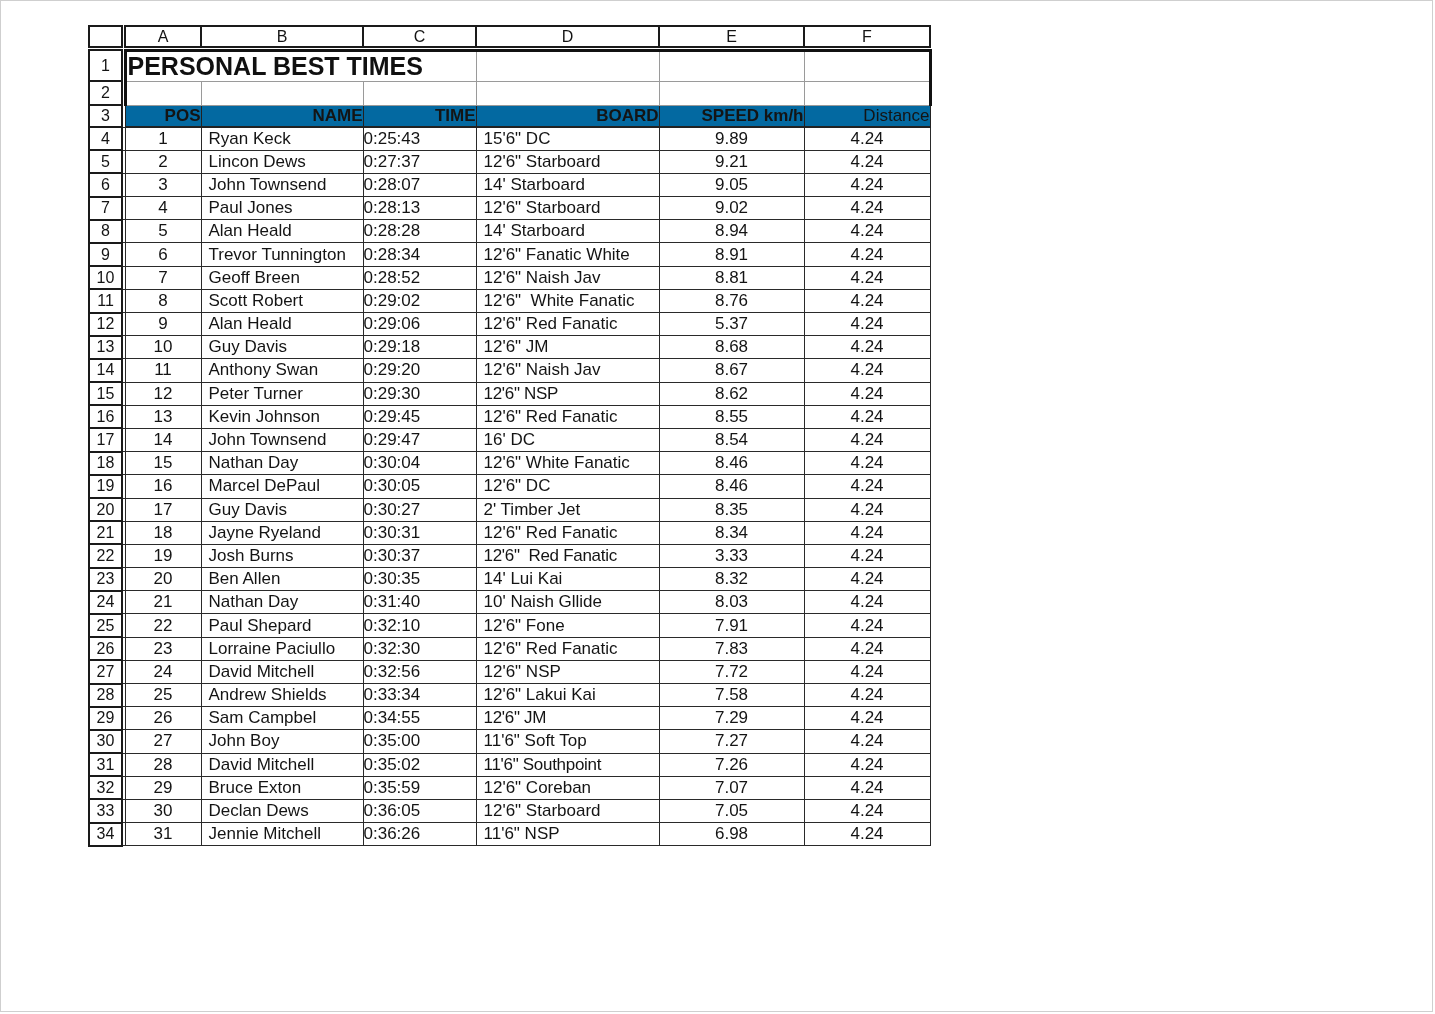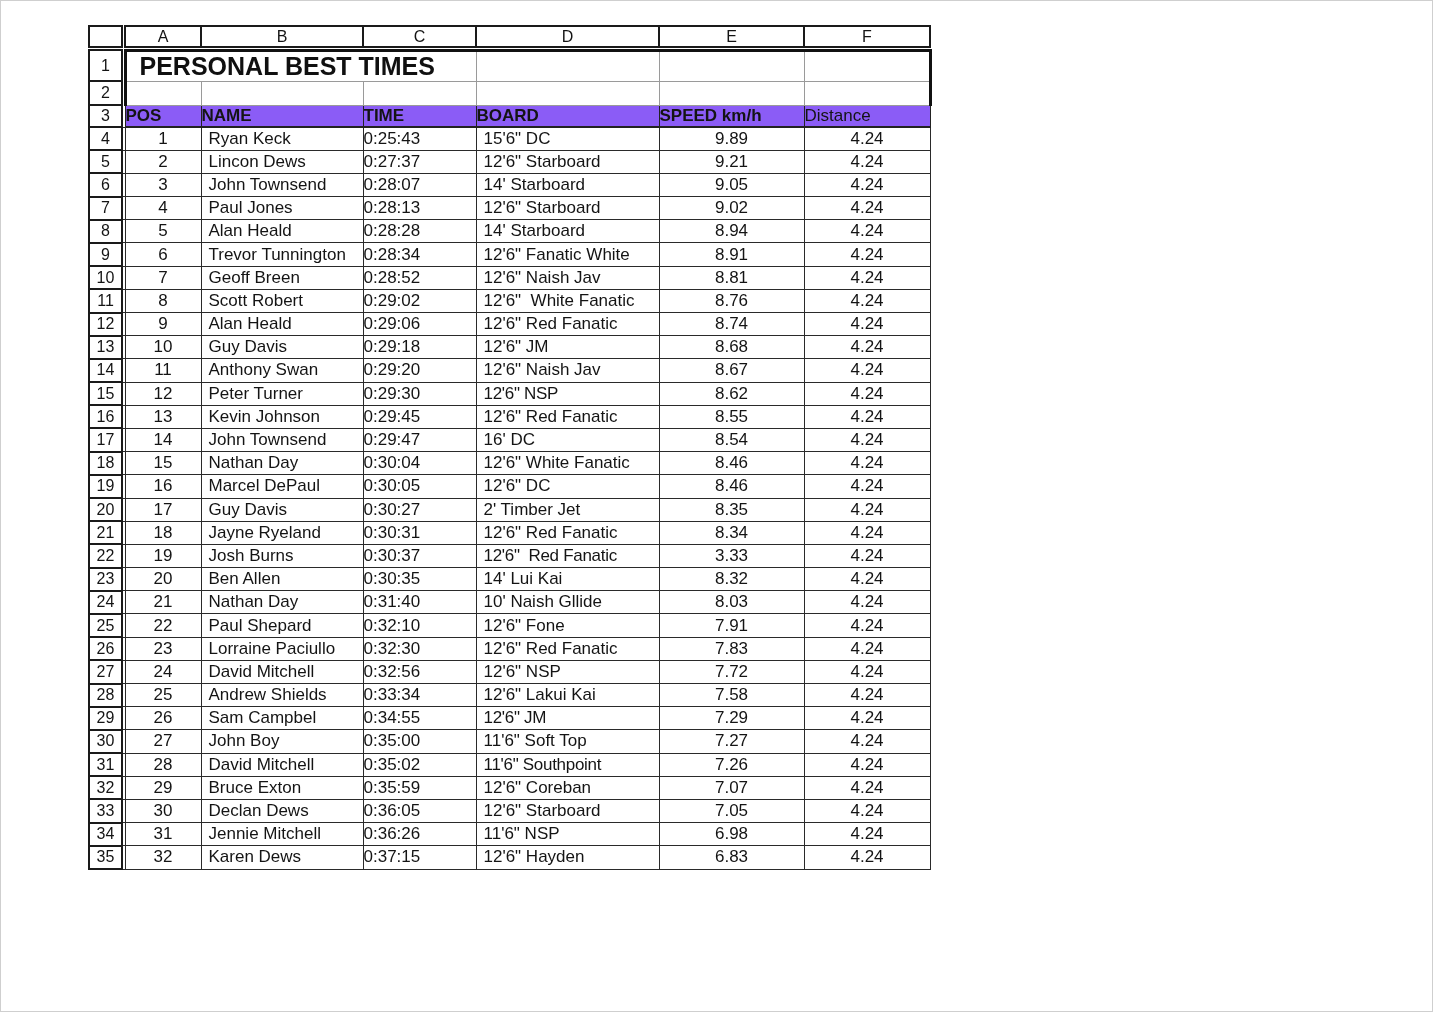--- a/index.html
+++ b/index.html
@@ -22,24 +22,24 @@
   .rownum{height:22px;}
 
   
   .gapcol{border:none;background:transparent;}
   .gaprow td{border:none;height:3px;background:transparent;}
 
   
   .light{border:1px solid var(--light);}
   .r1 td{height:26px;}
   .r2 td{height:24px;}
-  .title-cell{font-size:25px;font-weight:bold;text-align:left;padding-left:13px;white-space:nowrap;color:#101010;}
-
-  
-  .r3 .hdr{border:1.5px solid #222;border-bottom-width:2.2px;height:21px;font-size:17px;font-weight:bold;text-align:left;background:#8b5cf6;}
+  .title-cell{font-size:25px;font-weight:bold;text-align:left;padding-left:1px;white-space:nowrap;color:#101010;}
+
+  
+  .r3 .hdr{border:1.5px solid #222;border-bottom-width:2.2px;height:21px;font-size:17px;font-weight:bold;text-align:right;background:#0369a1;}
   .r3 .hdr.normal{font-weight:normal;}
 
   
   .data-row td{border:1.5px solid var(--grid);height:23.2px;font-size:17px;background:#fff;}
   .data-row th.rownum{height:21px;}
   .c-pos,.c-speed,.c-dist{text-align:center;}
   .c-name,.c-board{text-align:left;padding-left:7px;white-space:pre;}
   .c-time{text-align:left;background:var(--gray);border-color:var(--gray);border-left-width:3px;border-right:1.5px solid var(--grid);}
   .alt{font-size:16px;letter-spacing:-0.3px;}
 
@@ -188,21 +188,21 @@
           <td class="c-speed">8.76</td>
           <td class="c-dist thick-right">4.24</td>
         </tr>
         <tr class="data-row">
           <th class="rownum">12</th>
           <td class="gapcol"></td>
           <td class="c-pos thick-left">9</td>
           <td class="c-name">Alan Heald</td>
           <td class="c-time">0:29:06</td>
           <td class="c-board">12'6" Red Fanatic</td>
-          <td class="c-speed">8.74</td>
+          <td class="c-speed">5.37</td>
           <td class="c-dist thick-right">4.24</td>
         </tr>
         <tr class="data-row">
           <th class="rownum">13</th>
           <td class="gapcol"></td>
           <td class="c-pos thick-left">10</td>
           <td class="c-name">Guy Davis</td>
           <td class="c-time">0:29:18</td>
           <td class="c-board">12'6" JM</td>
           <td class="c-speed">8.68</td>
@@ -411,25 +411,15 @@
         <tr class="data-row">
           <th class="rownum">34</th>
           <td class="gapcol"></td>
           <td class="c-pos thick-left">31</td>
           <td class="c-name">Jennie Mitchell</td>
           <td class="c-time">0:36:26</td>
           <td class="c-board">11'6" NSP</td>
           <td class="c-speed">6.98</td>
           <td class="c-dist thick-right">4.24</td>
         </tr>
-        <tr class="data-row">
-          <th class="rownum">35</th>
-          <td class="gapcol"></td>
-          <td class="c-pos thick-left">32</td>
-          <td class="c-name">Karen Dews</td>
-          <td class="c-time">0:37:15</td>
-          <td class="c-board">12'6" Hayden</td>
-          <td class="c-speed">6.83</td>
-          <td class="c-dist thick-right">4.24</td>
-        </tr>
       </tbody>
   </table>
 </div>
 
 </body></html>

